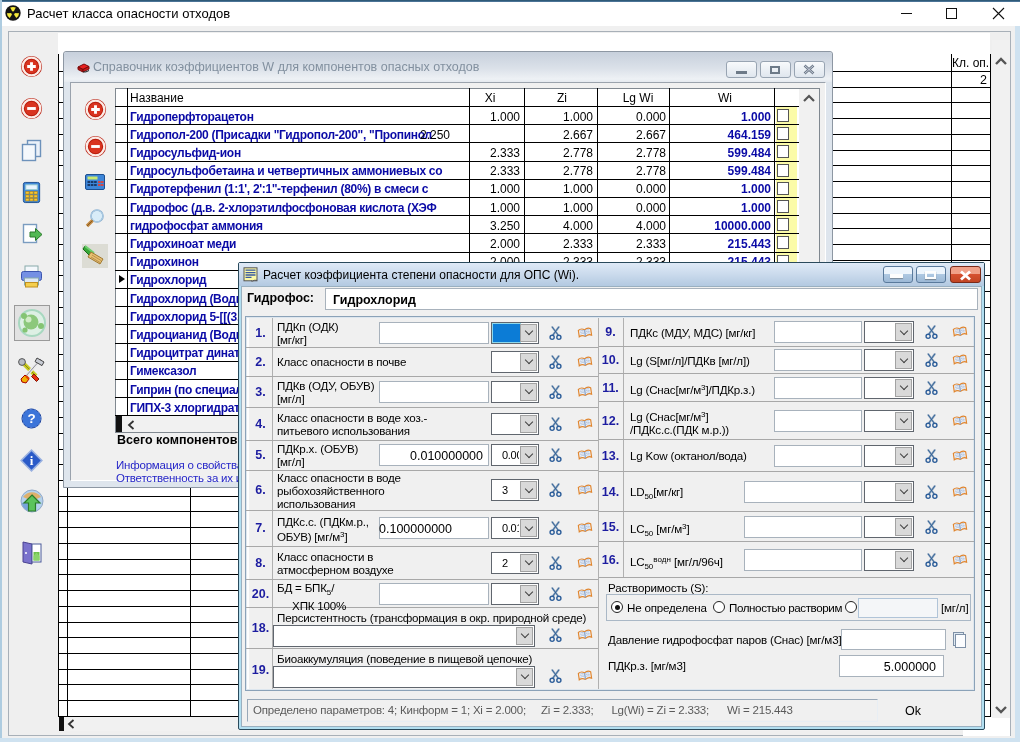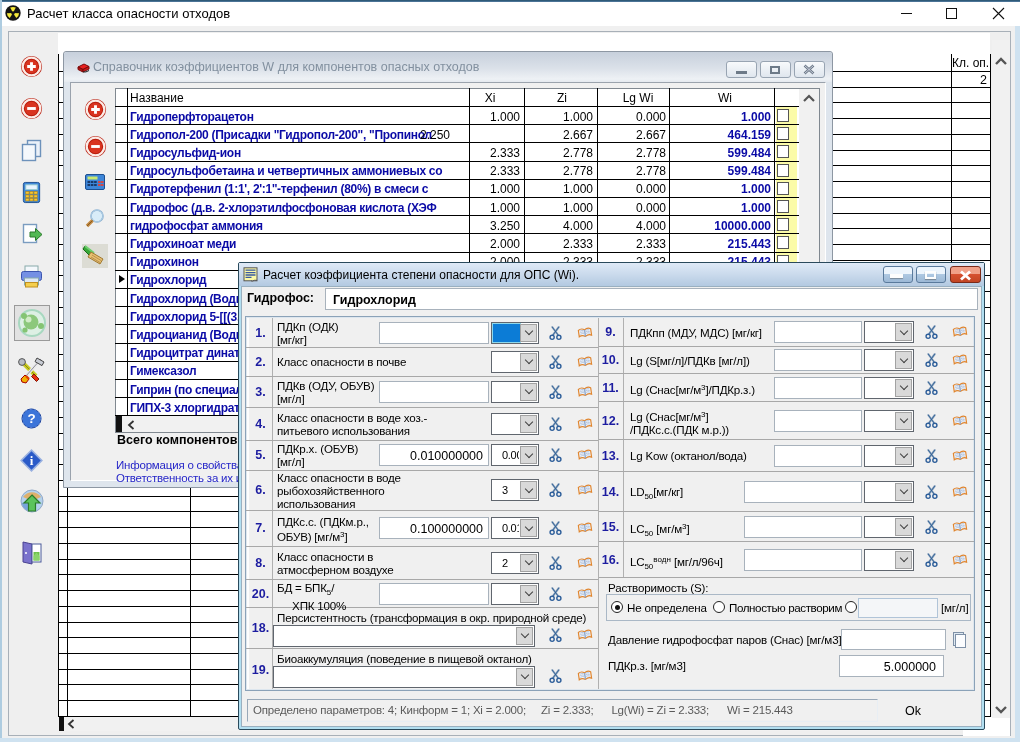--- a/index.html
+++ b/index.html
@@ -464,21 +464,21 @@
 <svg class="ic" style="left:548px;top:482.3px" width="15" height="16">
     <use href="#sc"></use>
   </svg>
 <svg class="ic" style="left:577px;top:482.3px" width="16" height="16">
     <use href="#bk"></use>
   </svg>
 <div class="hl" style="left:246px;top:545.5px;width:352px;background:#a8a8a8"></div>
 <div class="num" style="left:249px;top:521.0px;width:23px">7.</div>
 <div class="lbl" style="left:277px;top:515.0px">ПДКс.с. (ПДКм.р.,<br>ОБУВ) [мг/м<sup>3</sup>]</div>
 <div class="inp" style="left:379px;top:517.0px;width:110px;height:22px"></div>
-<div class="a" style="left:379px;top:521.5px;width:104px;text-align:right;font-size:12.5px">0.100000000</div>
+<div class="a" style="left:379px;top:521.5px;width:104px;text-align:left;font-size:12.5px">0.100000000</div>
 <div class="combo" style="left:491px;top:517.0px;width:48px;height:22px">
     <div class="ctxt" style="right:19px">0.01-0</div>
     <div class="cbtn"></div>
   </div>
 <svg class="ic" style="left:548px;top:520.0px" width="15" height="16">
     <use href="#sc"></use>
   </svg>
 <svg class="ic" style="left:577px;top:520.0px" width="16" height="16">
     <use href="#bk"></use>
   </svg>
@@ -514,33 +514,33 @@
 <div class="combo" style="left:273px;top:624.5px;width:262px;height:22px">
     <div class="cbtn"></div>
   </div>
 <svg class="ic" style="left:548px;top:626.5px" width="15" height="16">
     <use href="#sc"></use>
   </svg>
 <svg class="ic" style="left:577px;top:626.5px" width="16" height="16">
     <use href="#bk"></use>
   </svg>
 <div class="num" style="left:249px;top:662.8px;width:23px">19.</div>
-<div class="lbl" style="left:277px;top:651.5px">Биоаккумуляция (поведение в пищевой октанол)</div>
+<div class="lbl" style="left:277px;top:651.5px">Биоаккумуляция (поведение в пищевой цепочке)</div>
 <div class="combo" style="left:273px;top:665.5px;width:262px;height:22px">
     <div class="cbtn"></div>
   </div>
 <svg class="ic" style="left:548px;top:667.5px" width="15" height="16">
     <use href="#sc"></use>
   </svg>
 <svg class="ic" style="left:577px;top:667.5px" width="16" height="16">
     <use href="#bk"></use>
   </svg>
 <div class="hl" style="left:599px;top:346.2px;width:375px;background:#a8a8a8"></div>
 <div class="num" style="left:598px;top:325.4px;width:25px">9.</div>
-<div class="lbl" style="left:630px;top:325.9px">ПДКпп (МДУ, МДС) [мг/кг]</div>
+<div class="lbl" style="left:630px;top:325.9px">ПДКс (МДУ, МДС) [мг/кг]</div>
 <div class="inp" style="left:774px;top:321.4px;width:88px;height:22px"></div>
 <div class="combo" style="left:864px;top:321.4px;width:50px;height:22px">
     <div class="cbtn"></div>
   </div>
 <svg class="ic" style="left:924px;top:324.4px" width="15" height="16">
     <use href="#sc"></use>
   </svg>
 <svg class="ic" style="left:952px;top:324.4px" width="16" height="16">
     <use href="#bk"></use>
   </svg>

